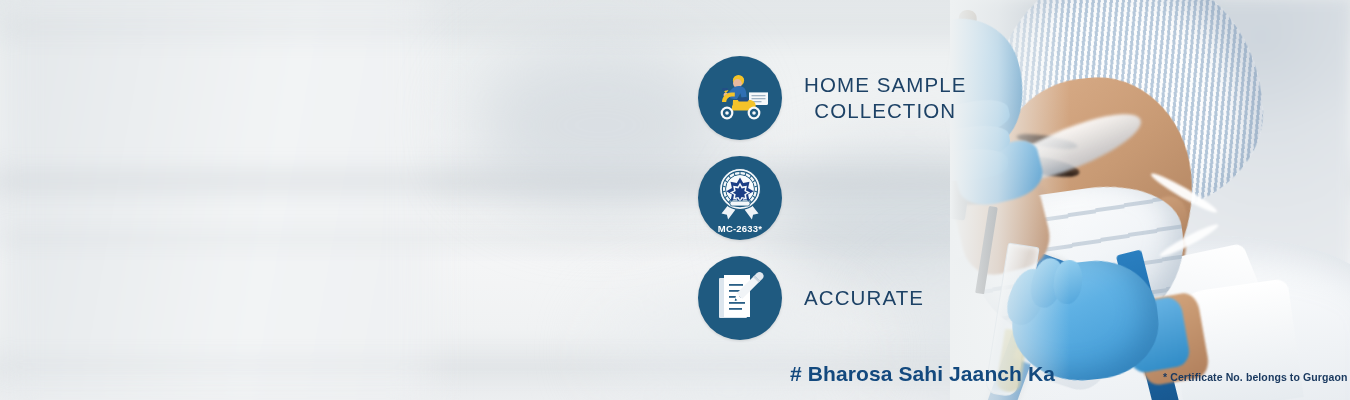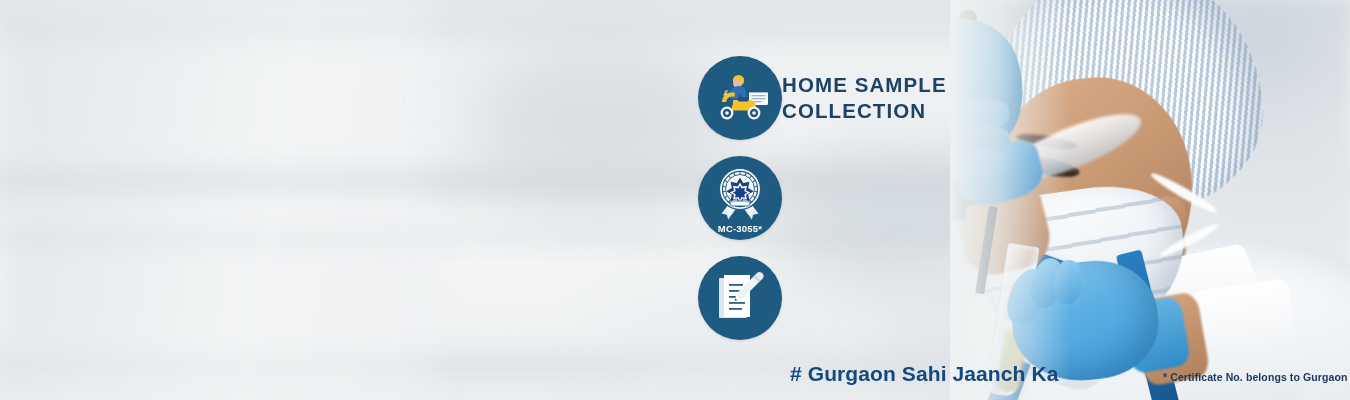--- a/index.html
+++ b/index.html
@@ -461,29 +461,30 @@
     height: 84px;
     border-radius: 50%;
     background: #1f5a80;
     display: flex;
     align-items: center;
     justify-content: center;
     box-shadow: 0 1px 3px rgba(0,0,0,.12);
   }
   .badge svg { display: block; }
   .feature-text {
+    margin-left: 22px;
     color: #1d4266;
-    font-weight: bold;
+    font-weight: normal;
     font-size: 20.5px;
     line-height: 1.28;
     letter-spacing: 1.1px;
     text-transform: uppercase;
     font-family: "Liberation Sans", sans-serif;
   }
-  .feature-text .l2 { display: block; }
+  .feature-text .l2 { display: block; text-align: center; }
 
   .badge-caption {
     position: absolute;
     bottom: 6px;
     left: 0;
     width: 100%;
     text-align: center;
     color: #ffffff;
     font-size: 9.5px;
     font-weight: bold;
@@ -668,21 +669,21 @@
           </g>
 
           <circle cx="27" cy="23" r="13.4" fill="#f8fbfd"></circle>
 
           <path d="M27 11.5l3.2 5.6 6.3-1.4-1.4 6.3 5.6 3.2-5.6 3.2 1.4 6.3-6.3-1.4L27 38.9l-3.2-5.6-6.3 1.4 1.4-6.3-5.6-3.2 5.6-3.2-1.4-6.3 6.3 1.4z" fill="#1c3f86"></path>
           <path d="M27 16.4l2.2 4.2 4.7-.9-.9 4.7 4.2 2.2-4.2 2.2.9 4.7-4.7-.9L27 36.8l-2.2-4.2-4.7.9.9-4.7-4.2-2.2 4.2-2.2-.9-4.7 4.7.9z" fill="#f8fbfd"></path>
           <path d="M27 19.4l1.6 3 3.4-.7-.7 3.4 3 1.6-3 1.6.7 3.4-3.4-.7L27 34l-1.6-3-3.4.7.7-3.4-3-1.6 3-1.6-.7-3.4 3.4.7z" fill="#1c3f86"></path>
 
           <rect x="17" y="35" width="20" height="5" rx="2.2" fill="#f3f7fa" stroke="#1f5a80" stroke-width=".8"></rect>
         </svg>
-        <span class="badge-caption">MC-3055*</span>
+        <span class="badge-caption">MC-2633*</span>
       </div>
     </div>
 
     <div class="feature">
       <div class="badge">
         <svg width="52" height="54" viewBox="0 0 52 54">
 
           <rect x="5" y="7" width="28" height="40" rx="1" fill="#dde6ee"></rect>
 
           <path d="M10 4h26v42H10z" fill="#ffffff"></path>
@@ -695,22 +696,23 @@
           <rect x="15" y="37" width="13" height="1.8" fill="#2a5f86"></rect>
 
           <path d="M40.5 4.5l5.6 5.6-18 18-5.6-5.6z" fill="#f1f4f7"></path>
           <path d="M40.5 4.5l5.6 5.6 2.2-2.2a3.95 3.95 0 0 0-5.6-5.6z" fill="#e3e9ef"></path>
           <path d="M22.5 22.5l5.6 5.6-7.4 1.8z" fill="#ffffff"></path>
           <path d="M20.7 29.9l2.6-.6-2-2z" fill="#1f5a80"></path>
           <path d="M40.5 4.5l5.6 5.6-1.5 1.5-5.6-5.6z" fill="#cfd8e1"></path>
         </svg>
       </div>
       <div class="feature-text">
+        <span>ACCURATE</span>
       </div>
     </div>
 
   </div>
 
-  <div class="tagline"># Gurgaon Sahi Jaanch Ka</div>
+  <div class="tagline"># Bharosa Sahi Jaanch Ka</div>
 
   <div class="footnote">* Certificate No. belongs to Gurgaon Lab</div>
 
 </div>
 
 </body></html>

